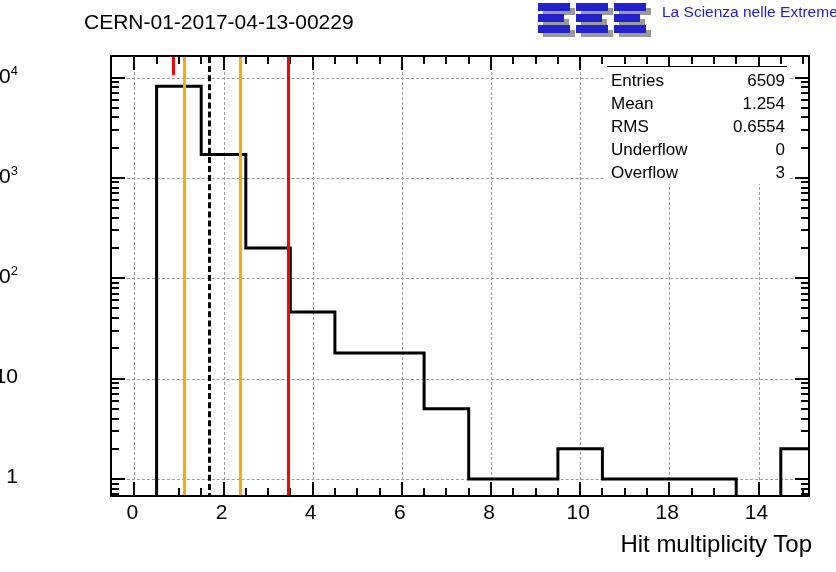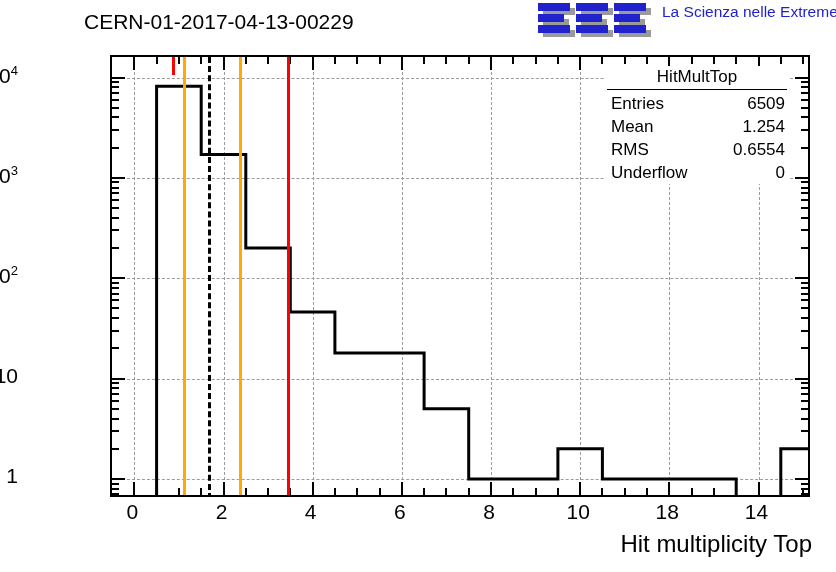--- a/index.html
+++ b/index.html
@@ -268,38 +268,41 @@
       <div class="vline orange" style="background: rgb(255, 170, 0); left: 71.3px; top: 0px; height: 442px;"></div>
       <div class="vline dashed" style="border-left-color: rgb(0, 0, 0); left: 96.3px; top: 0px; height: 442px;"></div>
       <div class="vline orange" style="background: rgb(255, 170, 0); left: 127.1px; top: 0px; height: 442px;"></div>
       <div class="vline red" style="background: rgb(255, 0, 0); left: 174.8px; top: 0px; height: 442px;"></div>
     </div>
 </div>
 
 <div id="xaxis-title">Hit multiplicity Top</div>
 
 <div id="stats-box">
-  <div id="stats-name">HitMultTop</div>
   <div id="stats-rule"></div>
   <div id="stats-rows">
       <div class="stat-row">
         <span class="stat-k">Entries</span>
         <span class="stat-v">6509</span>
       </div>
       <div class="stat-row">
         <span class="stat-k">Mean</span>
         <span class="stat-v">1.254</span>
       </div>
       <div class="stat-row">
         <span class="stat-k">RMS</span>
         <span class="stat-v">0.6554</span>
       </div>
       <div class="stat-row">
         <span class="stat-k">Underflow</span>
         <span class="stat-v">0</span>
+      </div>
+      <div class="stat-row">
+        <span class="stat-k">Overflow</span>
+        <span class="stat-v">3</span>
       </div>
     </div>
 </div>
 
 <div class="ylab" style="top: 463.9px;">1</div>
 <div class="ylab" style="top: 363.5px;">10</div>
 <div class="ylab" style="top: 263.2px;">10<sup>2</sup></div>
 <div class="ylab" style="top: 162.8px;">10<sup>3</sup></div>
 <div class="ylab" style="top: 62.5px;">10<sup>4</sup></div>
 <div class="xlab" style="left: 132.3px;">0</div>

